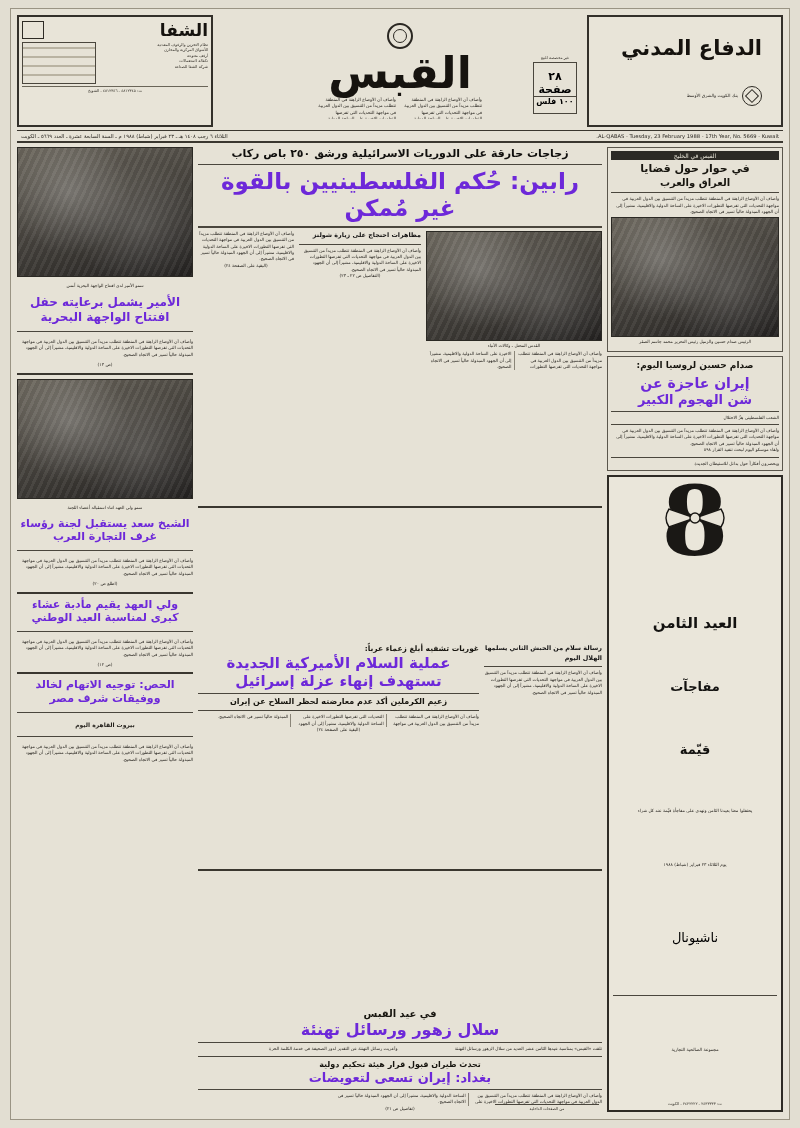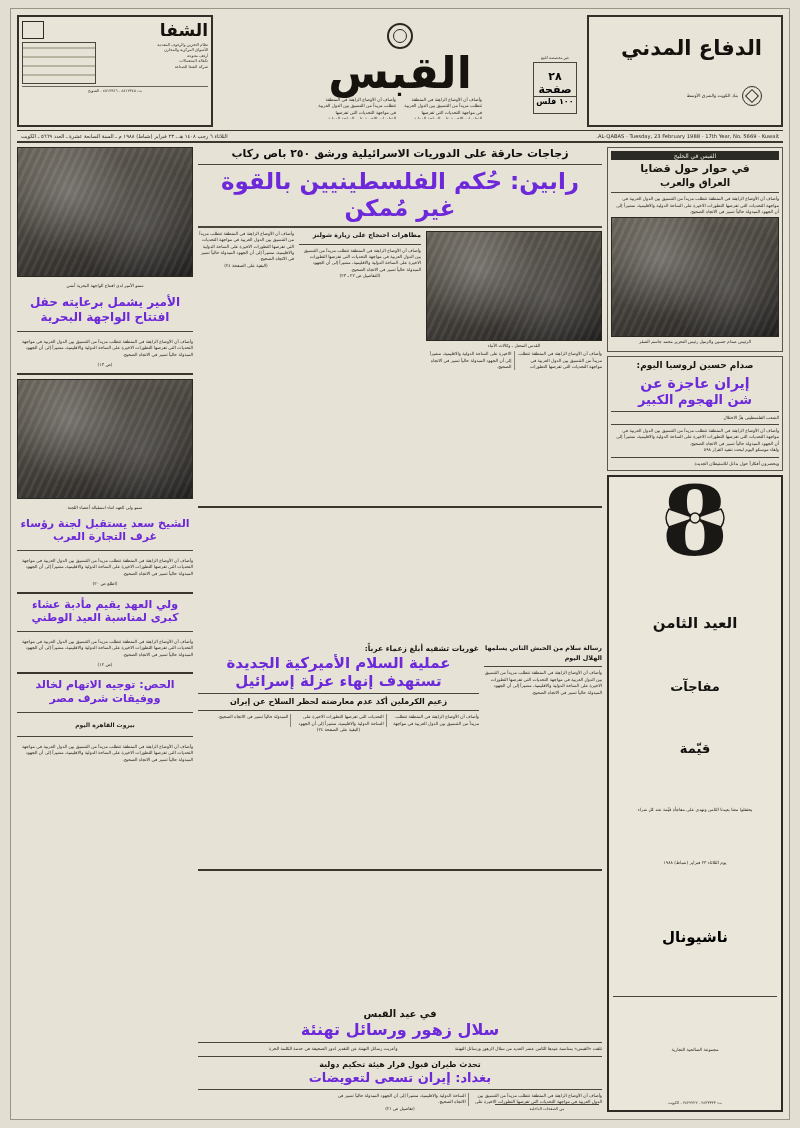--- a/index.html
+++ b/index.html
@@ -171,21 +171,21 @@
               <path d="M32 11 L58 2 Q64 11 58 20 Z" fill="#e8e4d8" stroke="#1a1815" stroke-width="1.4"></path>
               <circle cx="32" cy="11" r="5" fill="#e8e4d8" stroke="#1a1815" stroke-width="1.4"></circle>
             </svg>
           </div>
         </div>
         <div class="ad-h" style="margin-top:4px;">العيد الثامن</div>
         <div class="ad-h2">مفاجآت</div>
         <div class="ad-h2">قيّمة</div>
         <div class="tiny ctr" style="margin-top:3px;">يحتفلوا معنا بعيدنا الثامن ونهدي على مفاجأة قيّمة عند كل شراء</div>
         <div class="tiny ctr">يوم الثلاثاء ٢٣ فبراير (شباط) ١٩٨٨</div>
-        <div style="font-size:15px;font-weight:bold;margin-top:14px;">ناشيونال</div>
+        <div style="font-size:13px;font-weight:normal;margin-top:14px;">ناشيونال</div>
         <div class="hline"></div>
         <div class="tiny ctr">مجموعة الصالحية التجارية</div>
         <div class="xtiny ctr">ت: ٢٤٣٣٣٣٣ ـ ٢٤٢٢٢٢٢ ـ الكويت</div>
       </div>
     </div>
 
     <div class="col-mid">
 
       <div>
         <div class="banner-h" style="font-size:11px;">زجاجات حارقة على الدوريات الاسرائيلية ورشق ٢٥٠ باص ركاب</div>

